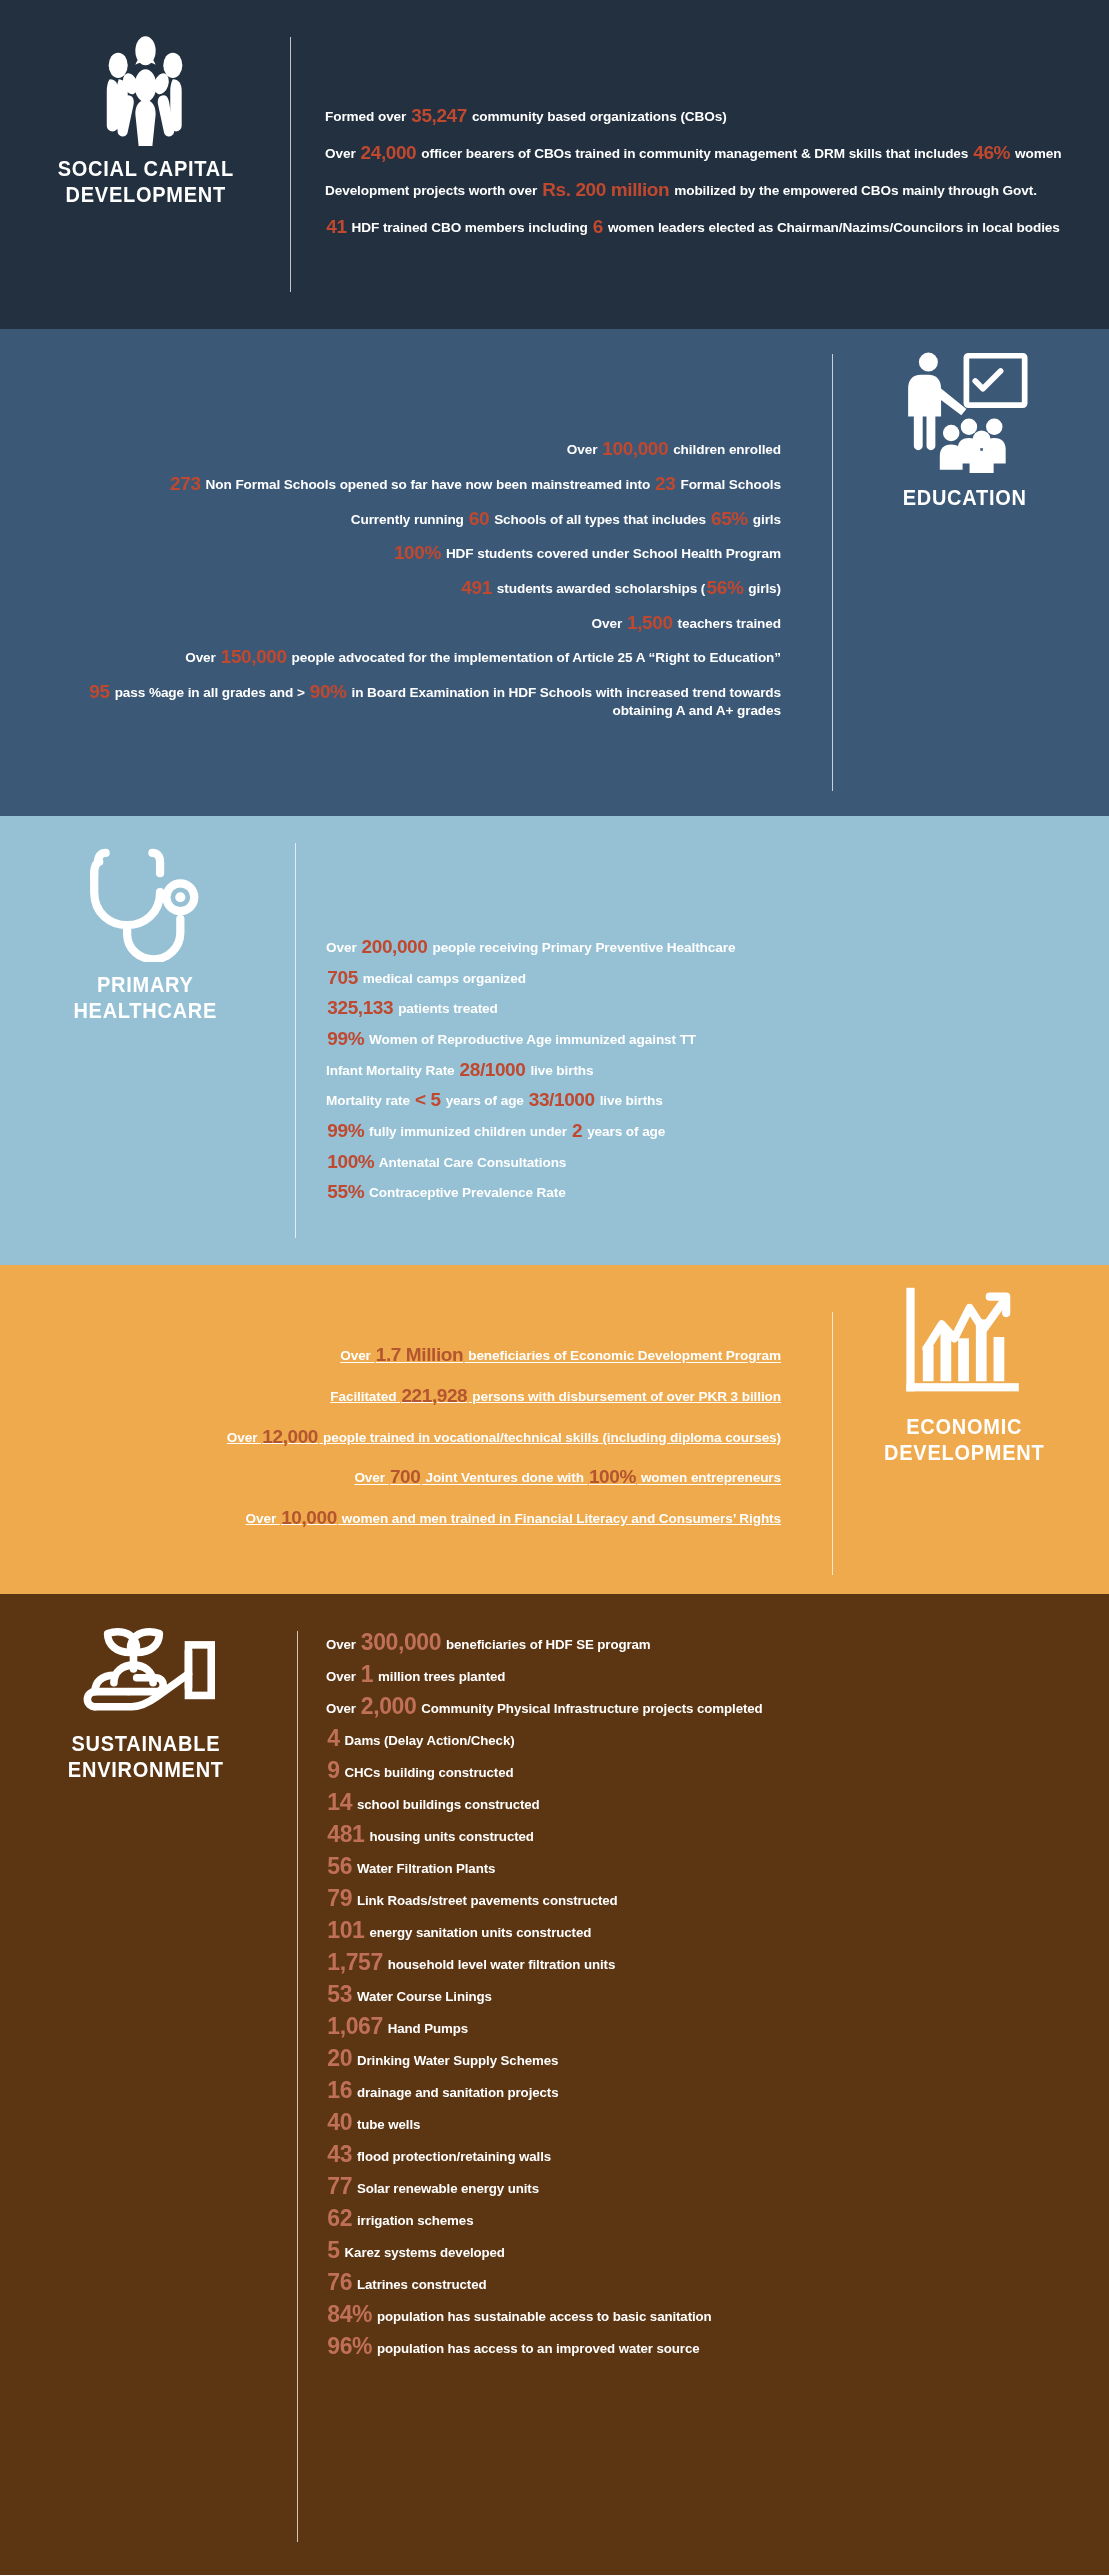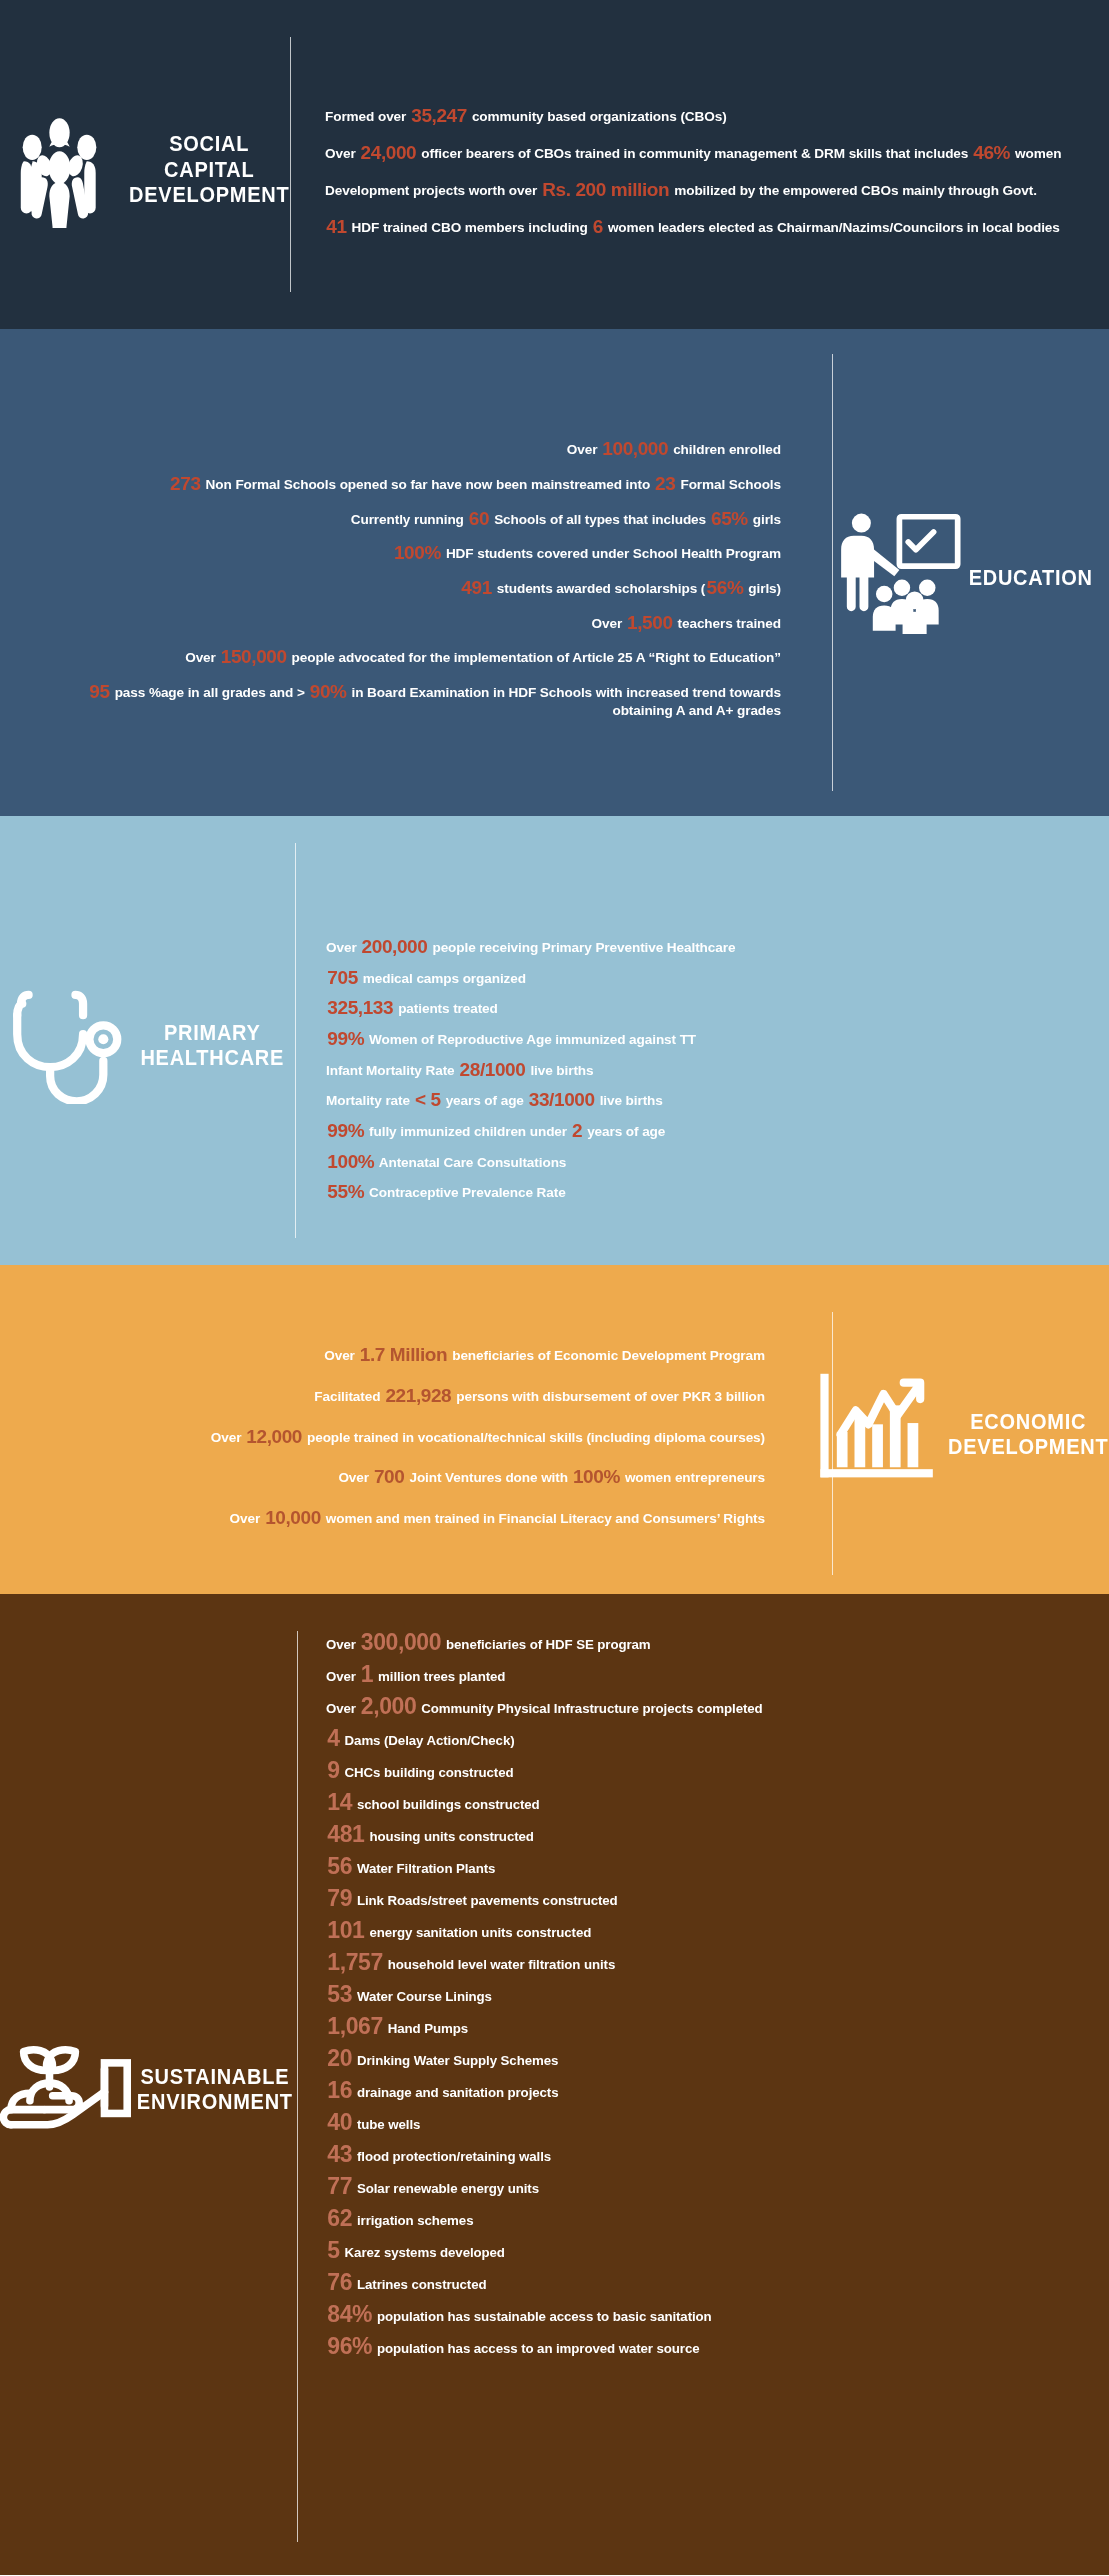--- a/index.html
+++ b/index.html
@@ -11,23 +11,23 @@
   }
   .infographic { width:1110px; }
 
   .section { display:flex; position:relative; width:100%; }
 
   
   .icon-col {
     width:291px;
     flex:0 0 291px;
     display:flex;
-    flex-direction:row;
+    flex-direction:column;
     align-items:center;
-    justify-content:center;
+    justify-content:flex-start;
     padding:19px 12.7px;
   }
   .icon-col.right { order:2; }
   .icon-art { display:block; }
   .cat-title {
     margin-top:11.4px;
     text-align:center;
     color:#ffffff;
     font-weight:700;
     font-size:21.5px;
@@ -93,21 +93,21 @@
   
   #sec-environment .text-col { padding:33px 38px 33px 35px; justify-content:flex-start; }
   #sec-environment .stat { margin:4.4px 0; font-size:13.3px; }
   #sec-environment .stat .num { font-size:23px; }
 
   #sec-healthcare .text-col { padding-left:35px;margin-top:44px; }
   #sec-healthcare .stat { margin:5px 0; }
 
   #sec-education .stat { margin:7px 0; }
   #sec-social .stat { margin:8.2px 0; }
-  #sec-economic .stat { margin:10px 16px; }
+  #sec-economic .stat { margin:10px 0;text-decoration:underline; }
 </style>
 </head>
 <body>
 
 <div class="infographic">
 
   <div class="section" id="sec-social">
     <div class="rule"></div>
     <div class="icon-col">
       <span>

